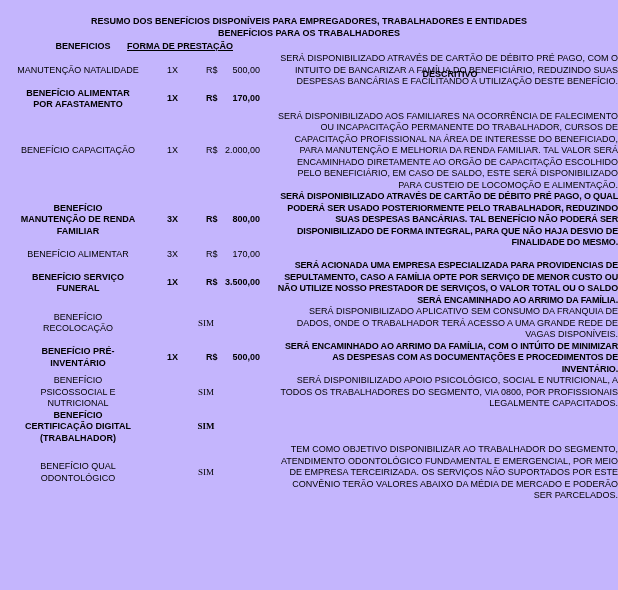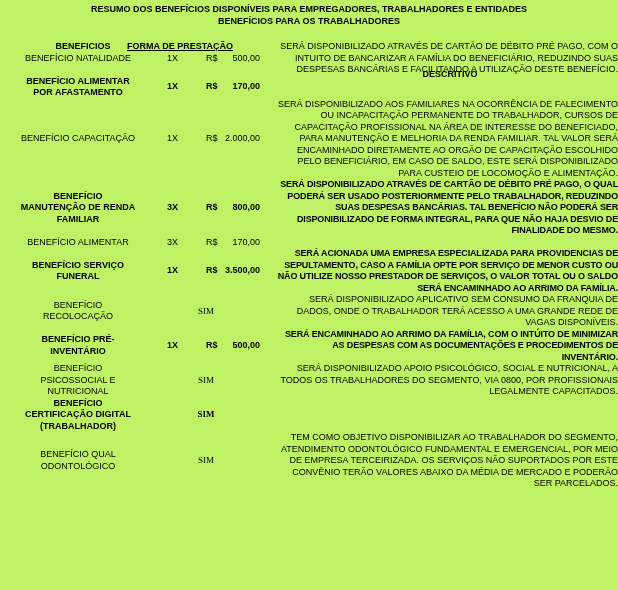--- a/index.html
+++ b/index.html
@@ -1,41 +1,41 @@
 <!DOCTYPE html>
 <html><head>
 <meta charset="utf-8">
 <style>
   html,body{margin:0;padding:0;background:#ffffff;}
   .page{
     position:relative;
     width:618px;height:590px;
     box-sizing:border-box;
-    padding-top:4px;
-    background:#bef264;
+    padding-top:16px;
+    background:#c4b5fd;
     color:#000000;
     font-family:"Liberation Sans","DejaVu Sans",sans-serif;
     font-size:9px;
     line-height:11.5px;
     overflow:hidden;
   }
   .title,.subtitle{
     text-align:center;
     font-weight:bold;
     white-space:nowrap;
   }
   .thead{
     position:relative;
     height:12px;
     margin-top:2px;
     font-weight:bold;
   }
   .th{
     position:absolute;
-    top:12px;
+    top:0;
     transform:translateX(-50%);
     white-space:nowrap;
   }
   .th-name{left:83px;}
   .th-forma{left:180px;text-decoration:underline;}
   .th-desc{left:450px;margin-top:28px;}
   .row{
     display:flex;
     align-items:center;
   }
@@ -77,21 +77,21 @@
   <div class="subtitle">BENEFÍCIOS PARA OS TRABALHADORES</div>
 
   <div class="thead">
     <div class="th th-name">BENEFICIOS</div>
     <div class="th th-forma">FORMA DE PRESTAÇÃO</div>
     <div class="th th-desc">DESCRITIVO</div>
   </div>
 
   <div id="rows">
       <div class="row">
-    <div class="cell name">BENEFÍCIO NATALIDADE</div>
+    <div class="cell name">MANUTENÇÃO NATALIDADE</div>
     <div class="cell freq">1X</div>
     <div class="cell value">
       <span class="cur">R$</span>
       <span class="amt">500,00</span>
     </div>
 
     <div class="cell desc">SERÁ DISPONIBILIZADO ATRAVÉS DE CARTÃO DE DÉBITO PRÉ PAGO, COM O INTUITO DE BANCARIZAR A FAMÍLIA DO BENEFICIÁRIO, REDUZINDO SUAS DESPESAS BANCÁRIAS E FACILITANDO A UTILIZAÇÃO DESTE BENEFÍCIO.</div>
   </div>
       <div class="row bold">
     <div class="cell name">BENEFÍCIO ALIMENTAR

